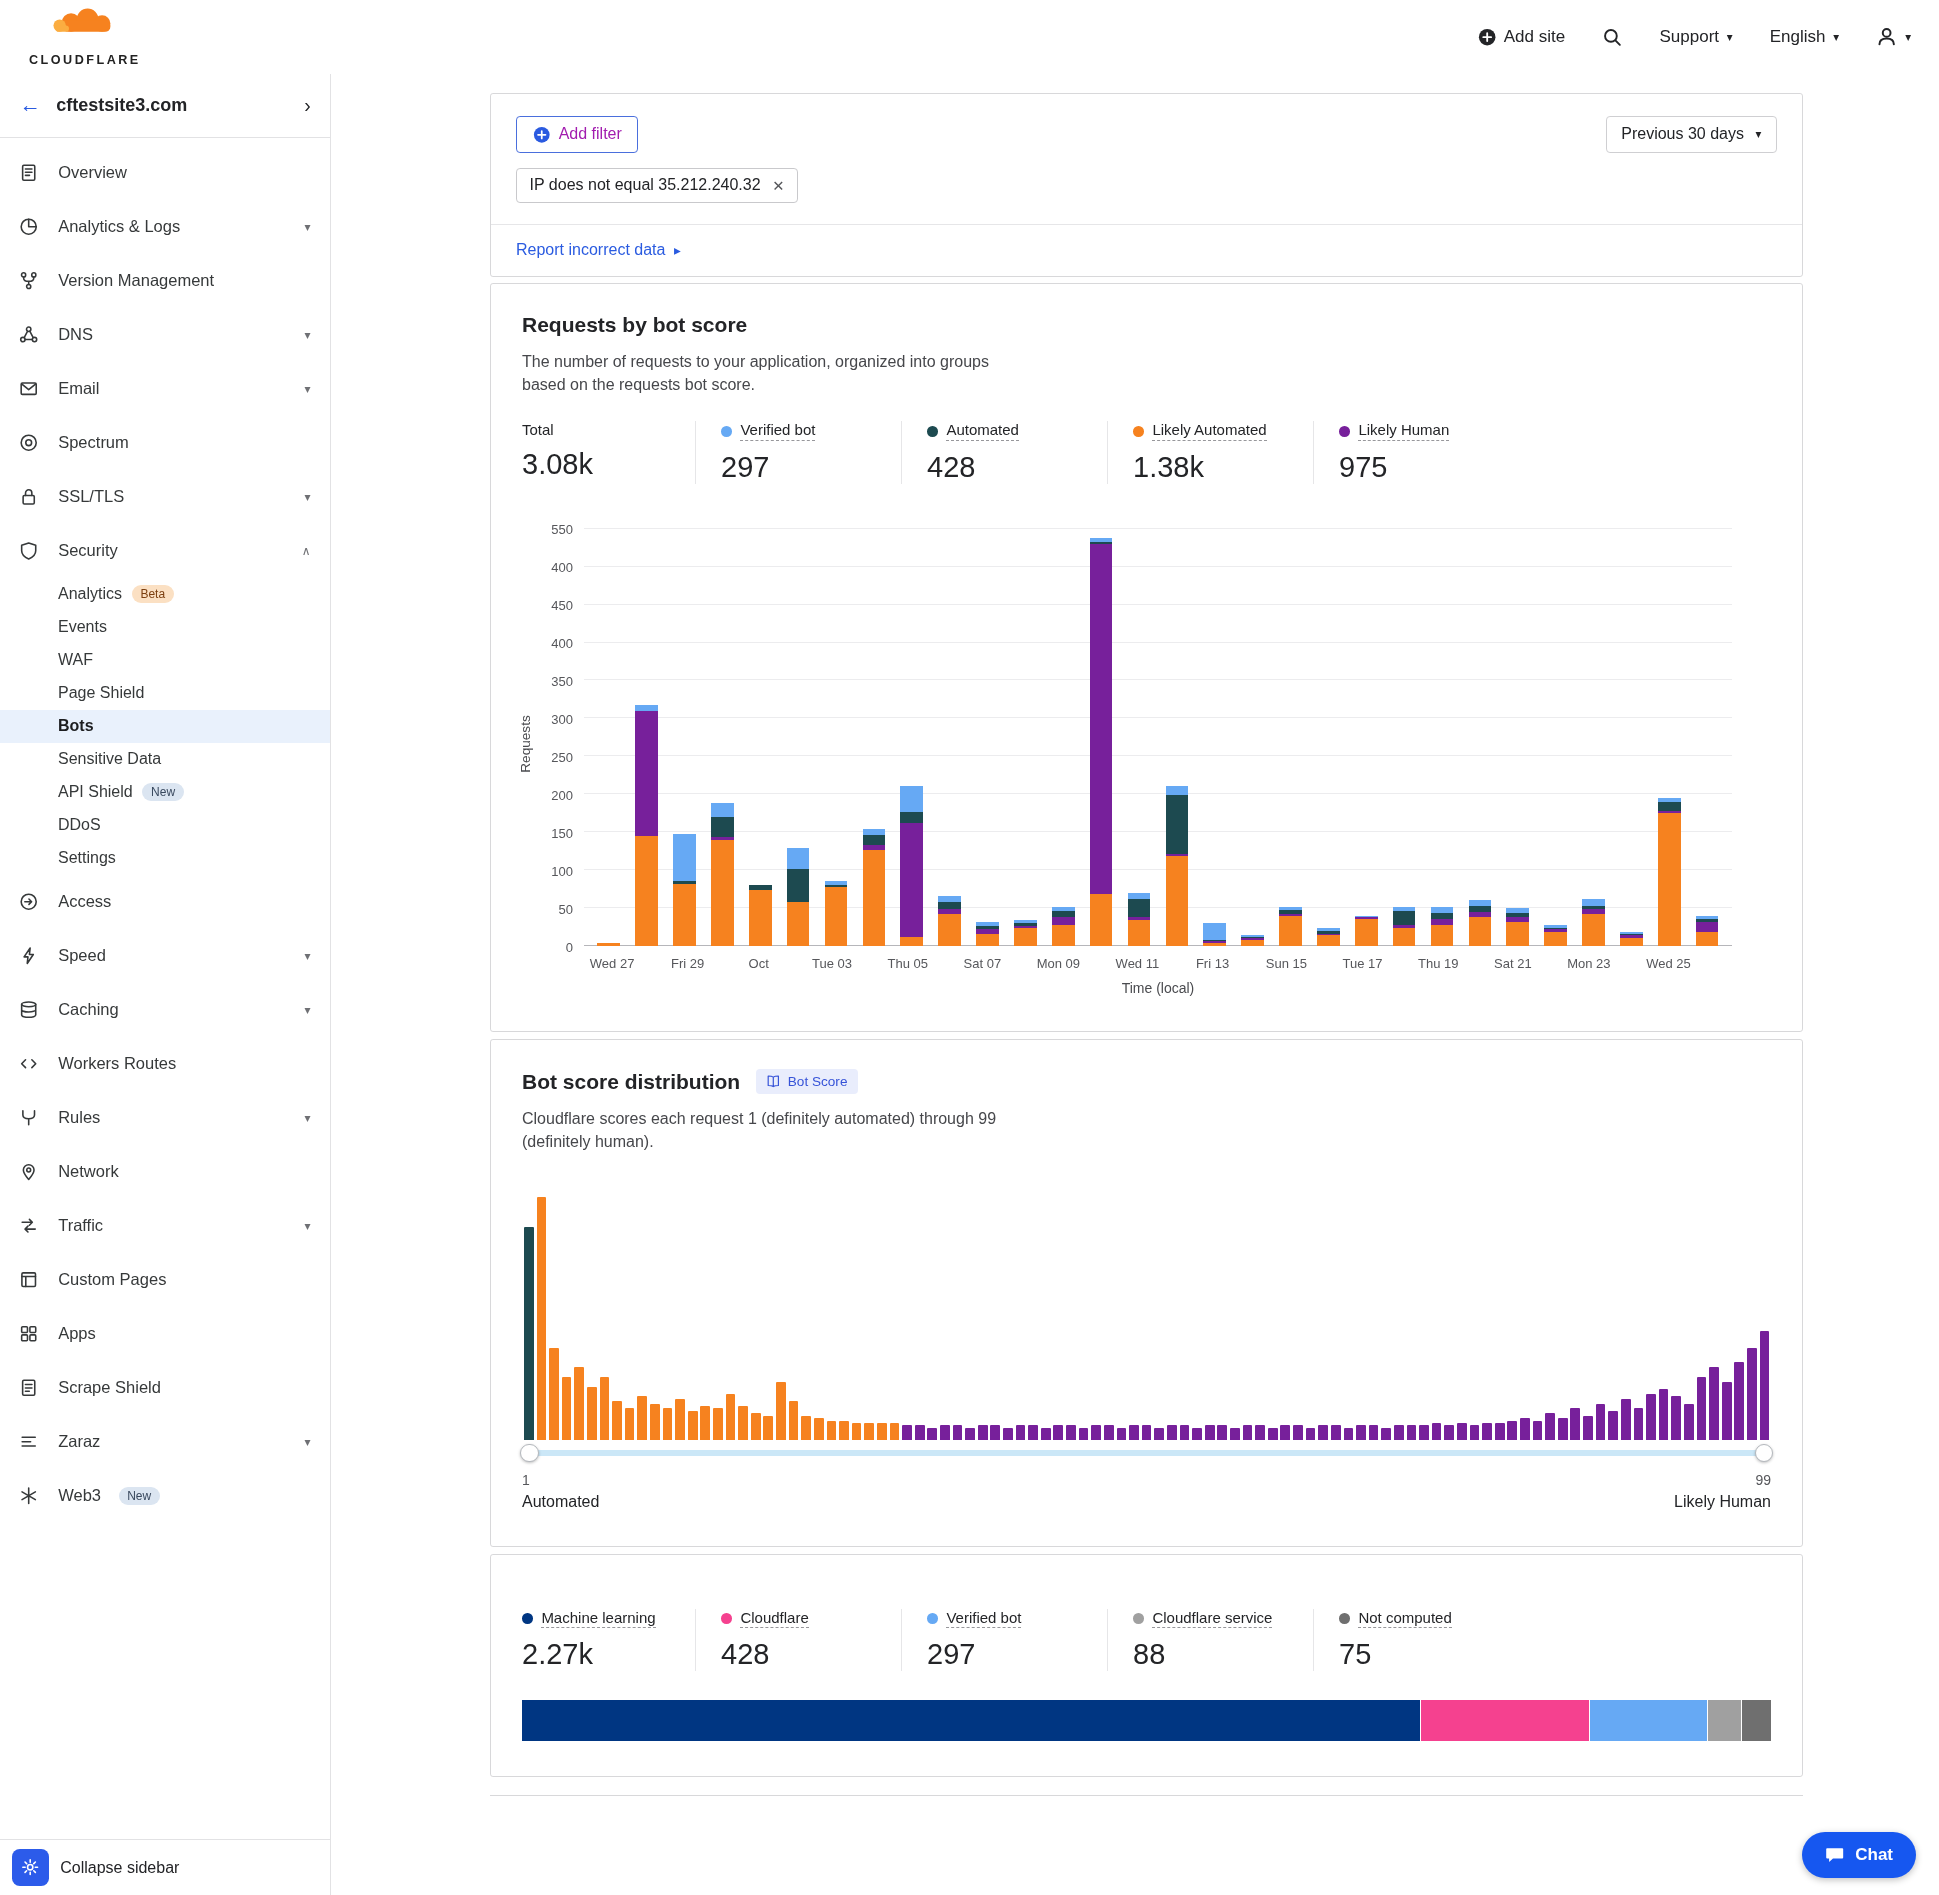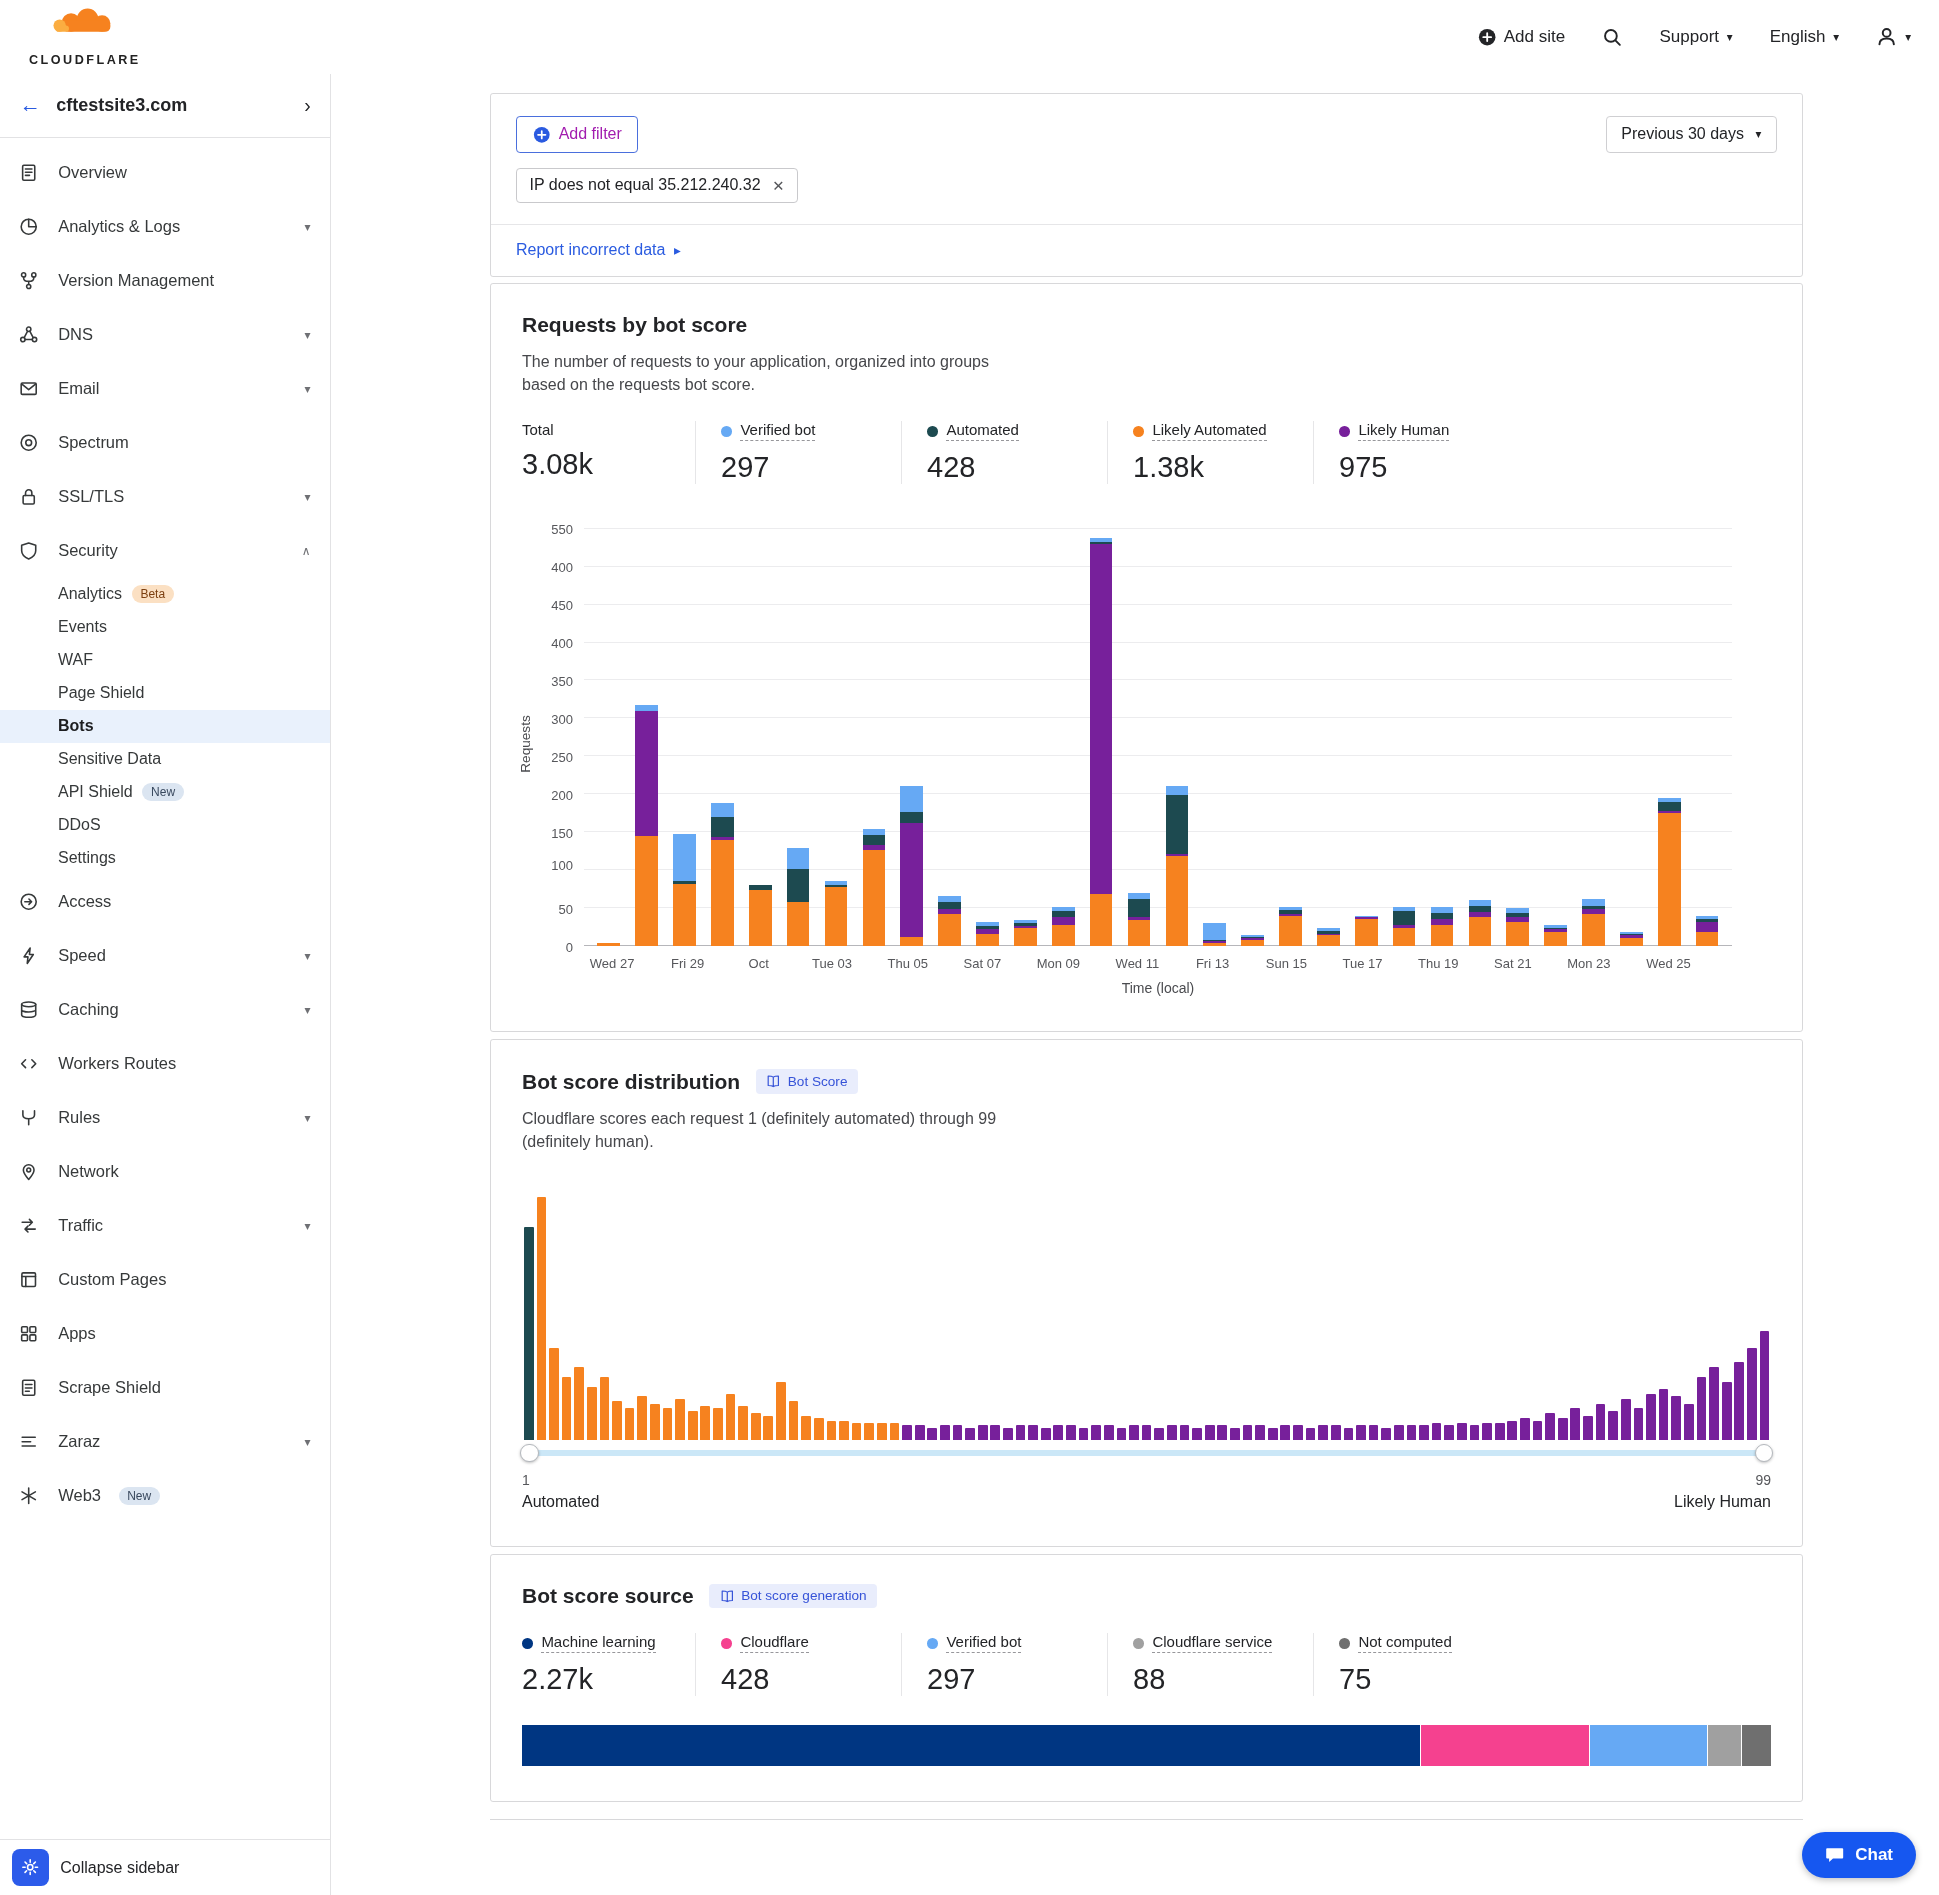--- a/index.html
+++ b/index.html
@@ -470,21 +470,21 @@
       </div>
 
     <div class="chart">
       <div class="y-title">Requests</div>
       <div class="plot" id="requests-plot">
           <div class="grid zero" style="bottom: 0px;"></div>
           <div class="y-tick" style="bottom: -8.7px;">0</div>
           <div class="grid" style="bottom: 38px;"></div>
           <div class="y-tick" style="bottom: 29px;">50</div>
           <div class="grid" style="bottom: 76px;"></div>
-          <div class="y-tick" style="bottom: 73px;">100</div>
+          <div class="y-tick" style="bottom: 67px;">100</div>
           <div class="grid" style="bottom: 114px;"></div>
           <div class="y-tick" style="bottom: 105px;">150</div>
           <div class="grid" style="bottom: 152px;"></div>
           <div class="y-tick" style="bottom: 143px;">200</div>
           <div class="grid" style="bottom: 190px;"></div>
           <div class="y-tick" style="bottom: 181px;">250</div>
           <div class="grid" style="bottom: 228px;"></div>
           <div class="y-tick" style="bottom: 219px;">300</div>
           <div class="grid" style="bottom: 266px;"></div>
           <div class="y-tick" style="bottom: 257px;">350</div>
@@ -889,31 +889,20 @@
       <span>1</span>
       <span>99</span>
     </div>
     <div class="slider-caps">
       <span>Automated</span>
       <span>Likely Human</span>
     </div>
   </div>
 
   <div class="card section">
-    <div class="title-row">
-      <h2 class="card-title">Bot score source</h2>
-      <span class="pill">
-        <span class="icon">
-          <svg width="14.6" height="14.6" viewBox="0 0 16 16" fill="none" stroke="#3653d8" stroke-width="1.3" stroke-linejoin="round">
-              <path d="M8 3.4C6.8 2.5 4.9 2.2 2.4 2.2v10.4c2.5 0 4.4.3 5.6 1.2 1.2-.9 3.1-1.2 5.6-1.2V2.2c-2.5 0-4.4.3-5.6 1.2zM8 3.4v10.4"></path>
-            </svg>
-        </span>
-        <span>Bot score generation</span>
-      </span>
-    </div>
     <div class="stats-row" id="source-stats">
         <div class="stat">
           <div class="stat-label">
             <span class="dot" style="background: rgb(0, 54, 130);"></span>
             <span class="lbl-underline">Machine learning</span>
           </div>
           <div class="stat-value">2.27k</div>
         </div>
         <div class="stat">
           <div class="stat-label">

